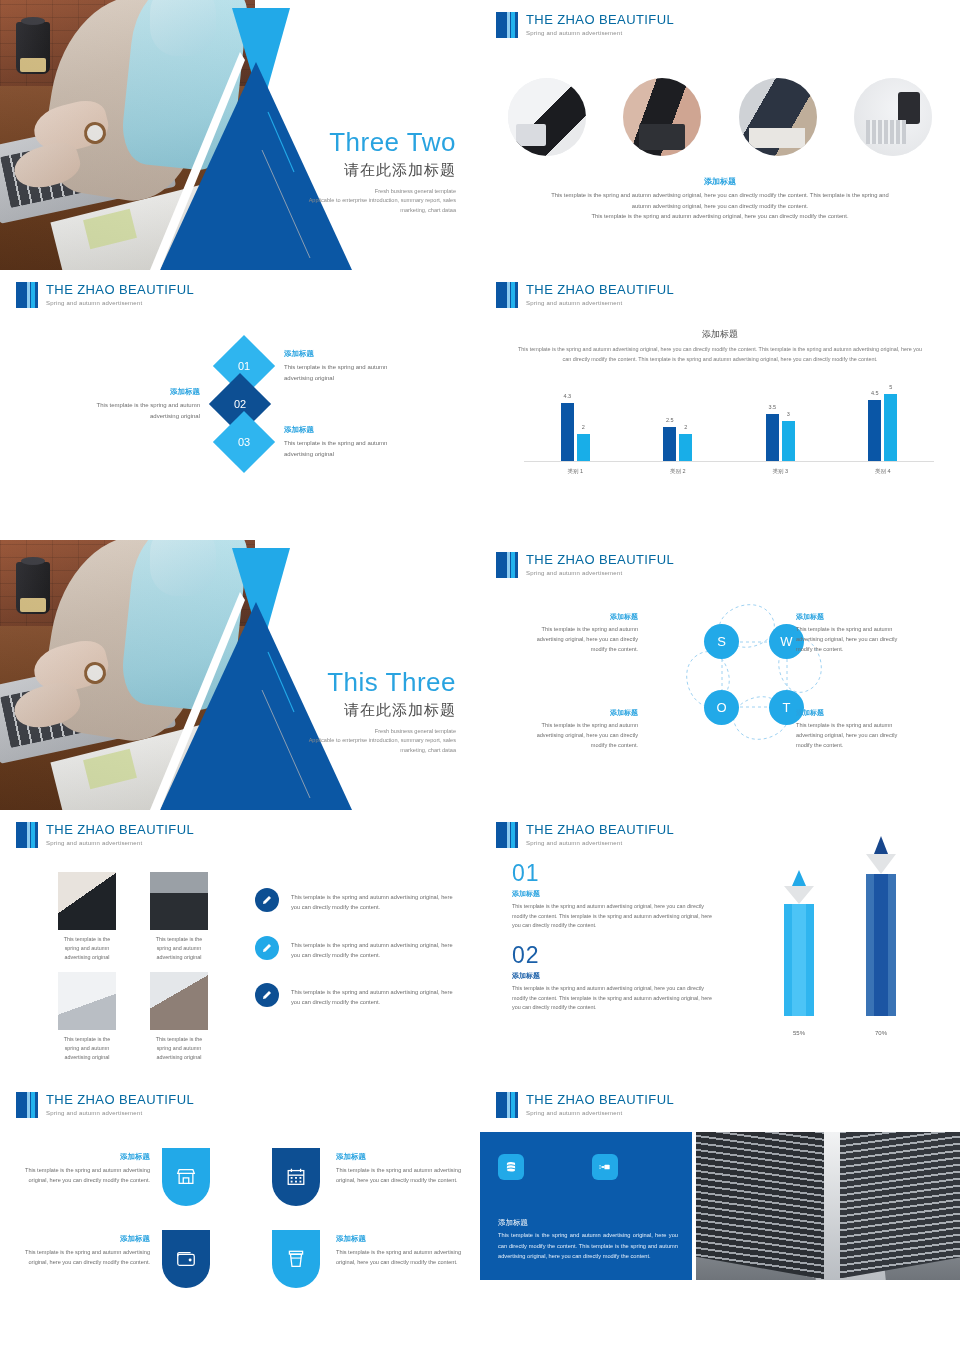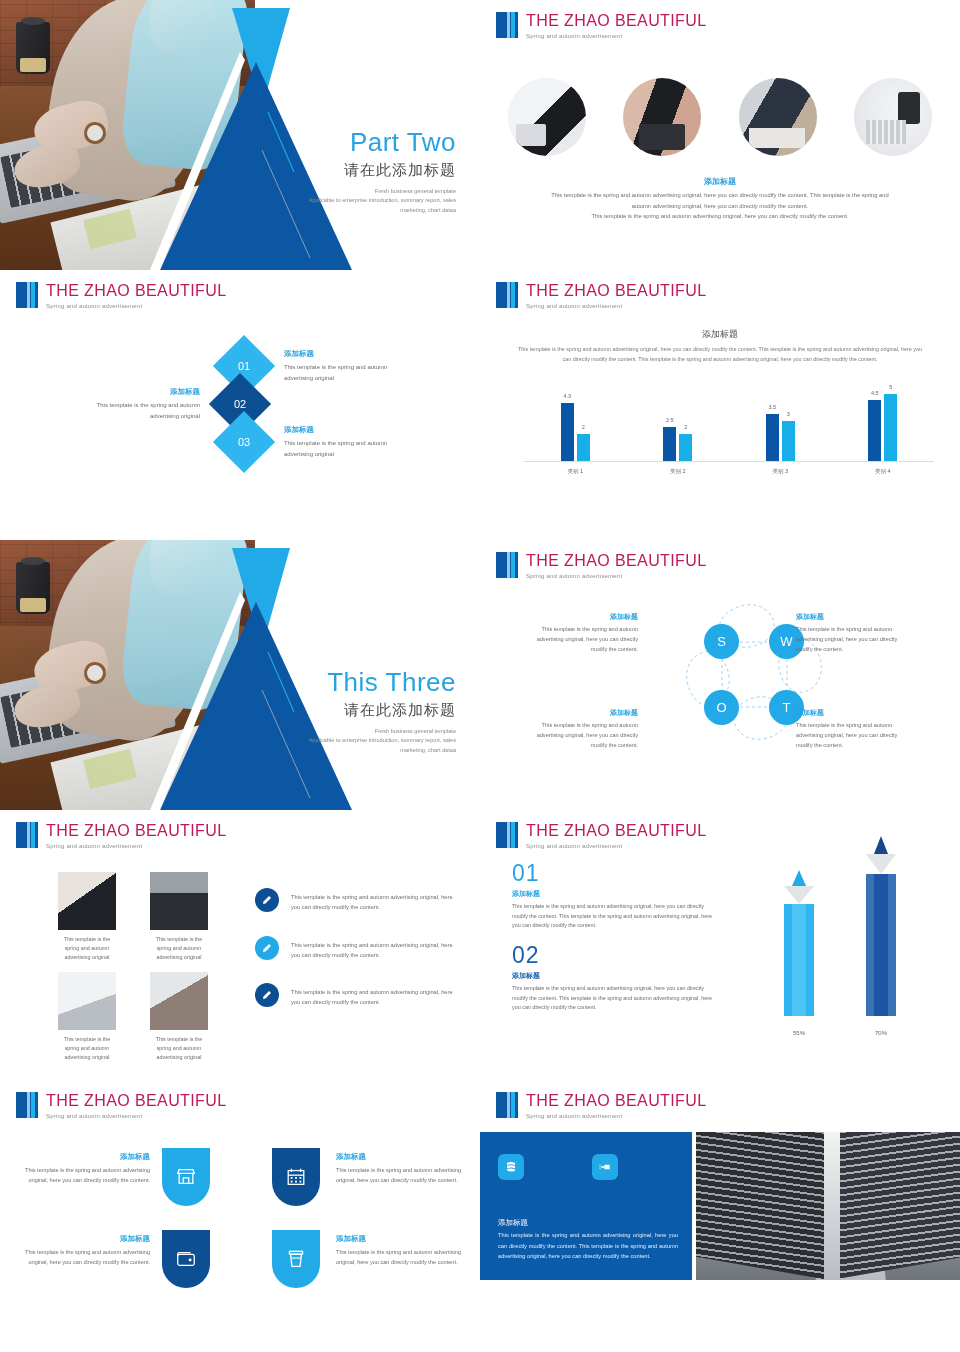--- a/index.html
+++ b/index.html
@@ -14,21 +14,21 @@
           grid-template-rows: 270px 270px 270px 270px 272px; }
   .slide { position: relative; width: 480px; background: #fff; overflow: hidden; }
 
   
   .brand { position: absolute; left: 16px; top: 12px; display: flex; align-items: flex-start; }
   .brand-mark { width: 22px; height: 26px; position: relative; background: #0B57A4; flex: none; margin-right: 8px; }
   .brand-mark i { position: absolute; top: 0; bottom: 0; display: block; }
   .brand-mark i.s1 { left: 11px; width: 3px; background: #8fcdf0; }
   .brand-mark i.s2 { left: 15px; width: 4px; background: #22b2ee; }
   .brand-txt { padding-top: 1px; }
-  .brand-title { font-size: 16px; color: #be185d; letter-spacing: .4px; line-height: 1.05; white-space: nowrap; }
+  .brand-title { font-size: 13px; color: #0369a1; letter-spacing: .4px; line-height: 1.05; white-space: nowrap; }
   .brand-sub { font-size: 6px; color: #8d8d8d; margin-top: 3px; letter-spacing: .2px; white-space: nowrap; }
 
   
   .cover-photo { position: absolute; left: 0; top: 0; width: 255px; height: 270px; overflow: hidden; }
   .ph-bg { position: absolute; inset: 0; }
   .ph-wall { position: absolute; left: 0; top: 0; right: 0; height: 96px;
              background:
                repeating-linear-gradient(0deg, rgba(0,0,0,.12) 0 1px, transparent 1px 13px),
                repeating-linear-gradient(90deg, rgba(0,0,0,.10) 0 1px, transparent 1px 26px),
                linear-gradient(160deg, #9c5535, #6d3a24 60%, #4e2a1b); }
@@ -206,21 +206,21 @@
       <div class="ph-shade"></div>
     </div>
     <svg class="tri-wrap" viewBox="0 0 480 270">
       <polygon points="232,8 290,8 262,108" fill="#22a9e8"></polygon>
       <polygon points="256,62 352,270 160,270" fill="#0B57A4"></polygon>
       <polygon points="245,60 160,270 150,270 240,52" fill="#ffffff"></polygon>
       <line x1="268" y1="112" x2="294" y2="172" stroke="#22a9e8" stroke-width="1.1"></line>
       <line x1="262" y1="150" x2="310" y2="258" stroke="#9aa6b4" stroke-width="0.9"></line>
     </svg>
     <div class="cover-title">
-      <div class="cover-en">Part Two</div>
+      <div class="cover-en">Three Two</div>
       <div class="cover-cn">请在此添加标题</div>
       <div class="cover-lines">
         <div>Fresh business general template</div>
         <div>Applicable to enterprise introduction, summary report, sales</div>
         <div>marketing, chart dataa</div>
       </div>
     </div>
   </div>
 
   <div class="slide">

